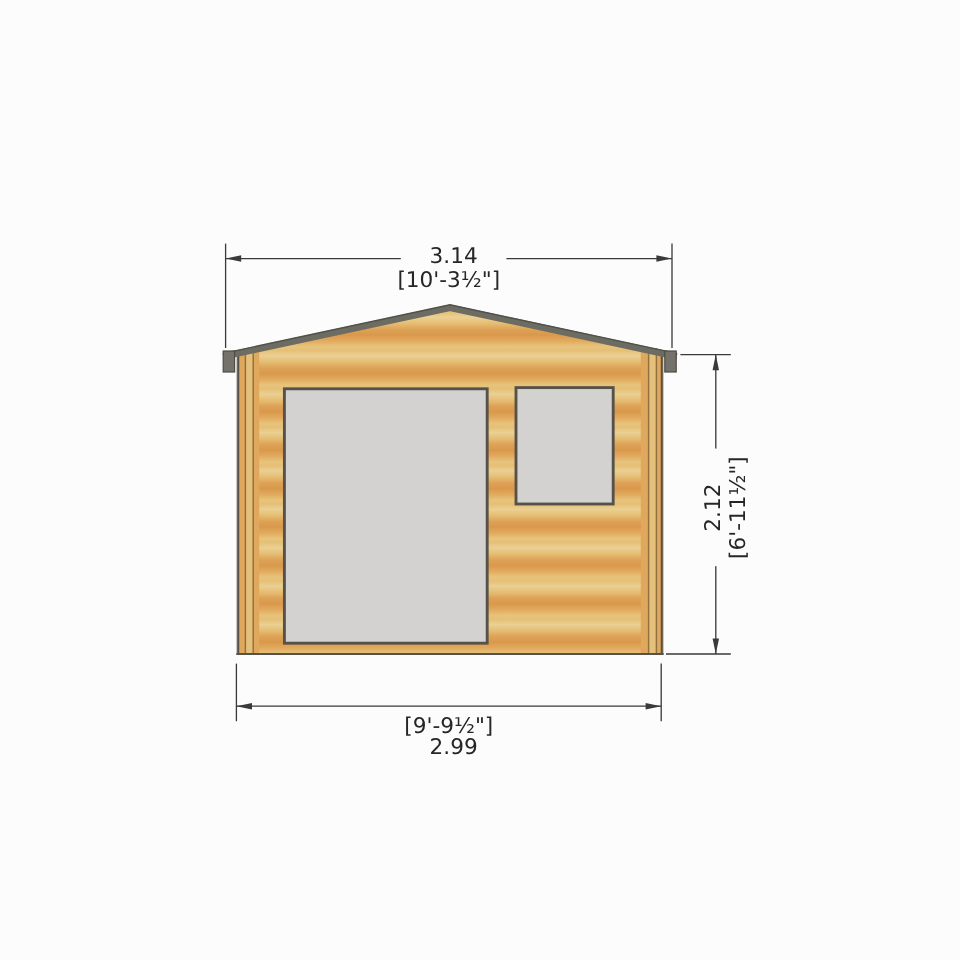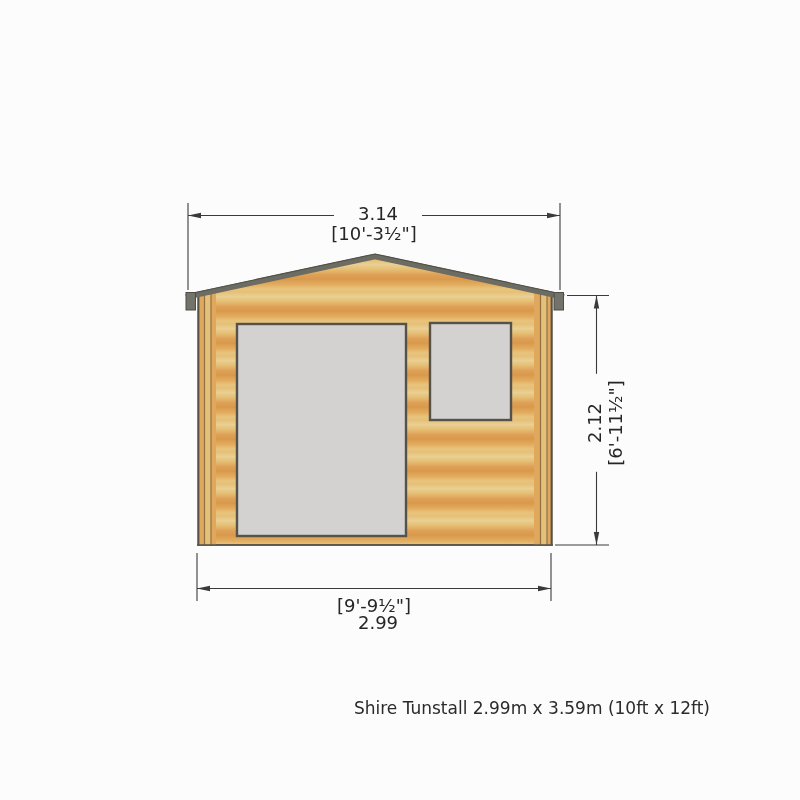--- a/index.html
+++ b/index.html
@@ -117,14 +117,13 @@
   <div class="dim-text" style="left:320px;top:224px;width:108px;">[10'-3½"]</div>
 
   <div class="dim-right-block">
     <div>2.12</div>
     <div>[6'-11½"]</div>
   </div>
 
   <div class="dim-text on-line" style="left:334px;top:577px;width:80px;margin-top:36px;">2.99</div>
   <div class="dim-text" style="left:324px;top:596px;width:100px;">[9'-9½"]</div>
 
-  <div class="caption">Shire Tunstall 2.99m x 3.59m (10ft x 12ft)</div>
 </div>
 
 </body></html>

